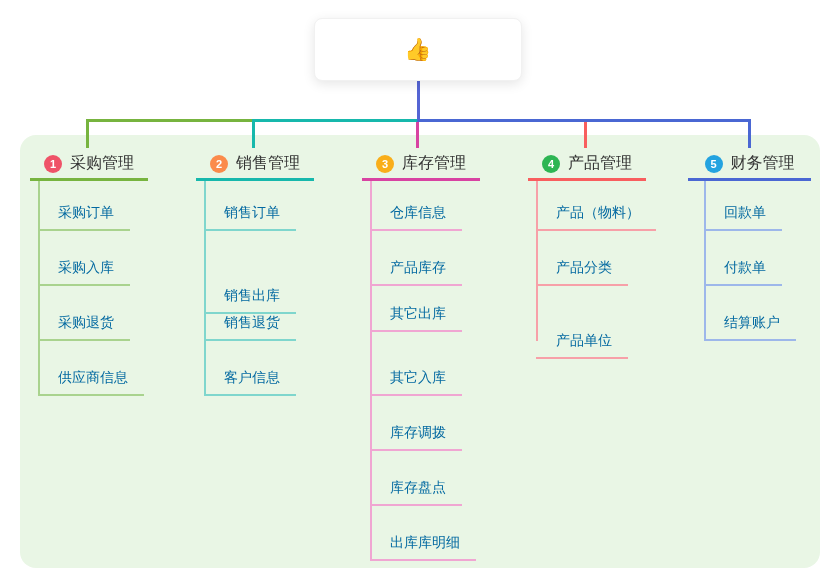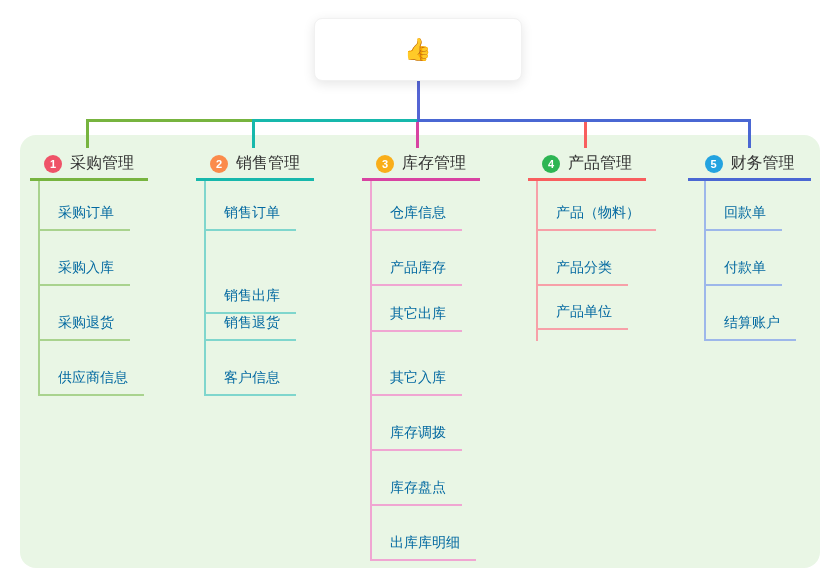--- a/index.html
+++ b/index.html
@@ -166,21 +166,21 @@
         <span class="badge" style="background: rgb(45, 181, 83);">4</span>
         <span class="branch-label">产品管理</span>
       </div>
       <div class="vline" style="left: 536px; top: 181px; height: 160px; background: rgb(247, 160, 168);"></div>
       <div class="child" style="left: 536px; top: 199px; border-bottom-color: rgb(247, 160, 168);">
         <span>产品（物料）</span>
       </div>
       <div class="child" style="left: 536px; top: 254px; border-bottom-color: rgb(247, 160, 168); align-items: flex-end;">
         <span>产品分类</span>
       </div>
-      <div class="child" style="left: 536px; top: 298px; border-bottom-color: rgb(247, 160, 168);">
+      <div class="child" style="left: 536px; top: 327px; border-bottom-color: rgb(247, 160, 168);">
         <span>产品单位</span>
       </div>
       <div class="branch-header" style="left: 688px; width: 123px; top: 149px; border-bottom-color: rgb(74, 103, 211);">
         <span class="badge" style="background: rgb(35, 163, 224);">5</span>
         <span class="branch-label">财务管理</span>
       </div>
       <div class="vline" style="left: 704px; top: 181px; height: 160px; background: rgb(157, 183, 234);"></div>
       <div class="child" style="left: 704px; top: 199px; border-bottom-color: rgb(157, 183, 234); text-align: center;">
         <span>回款单</span>
       </div>

